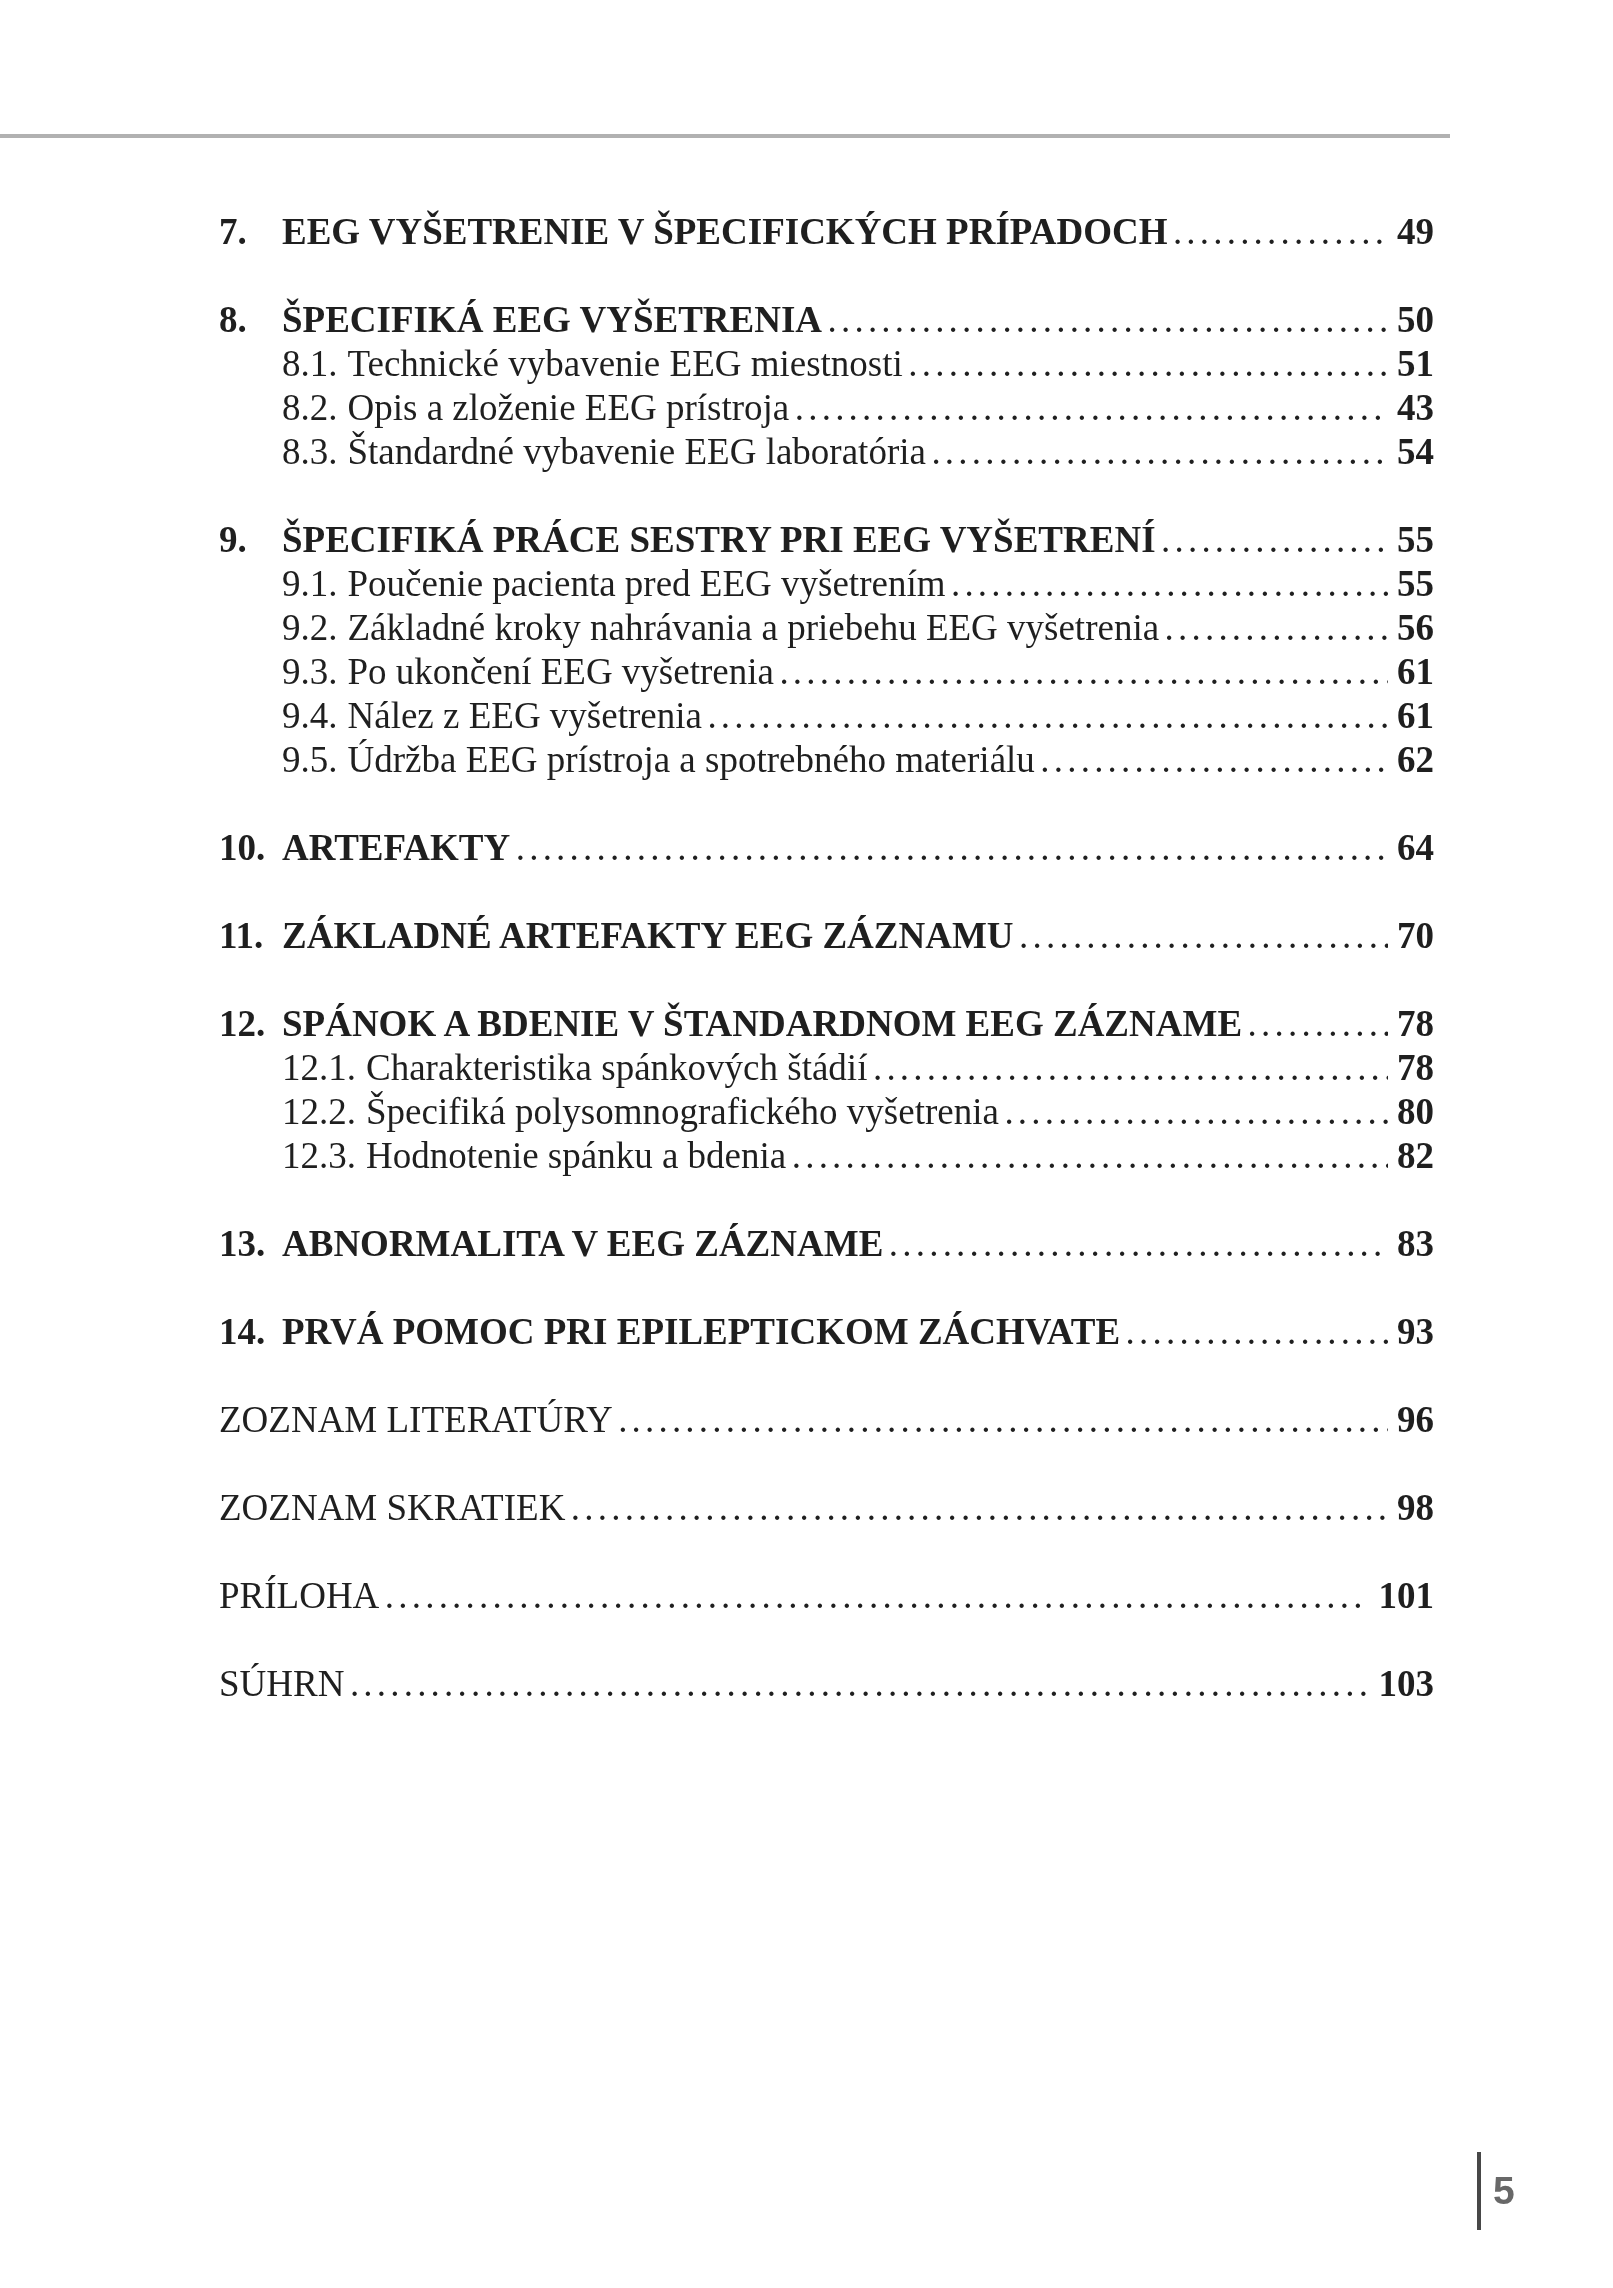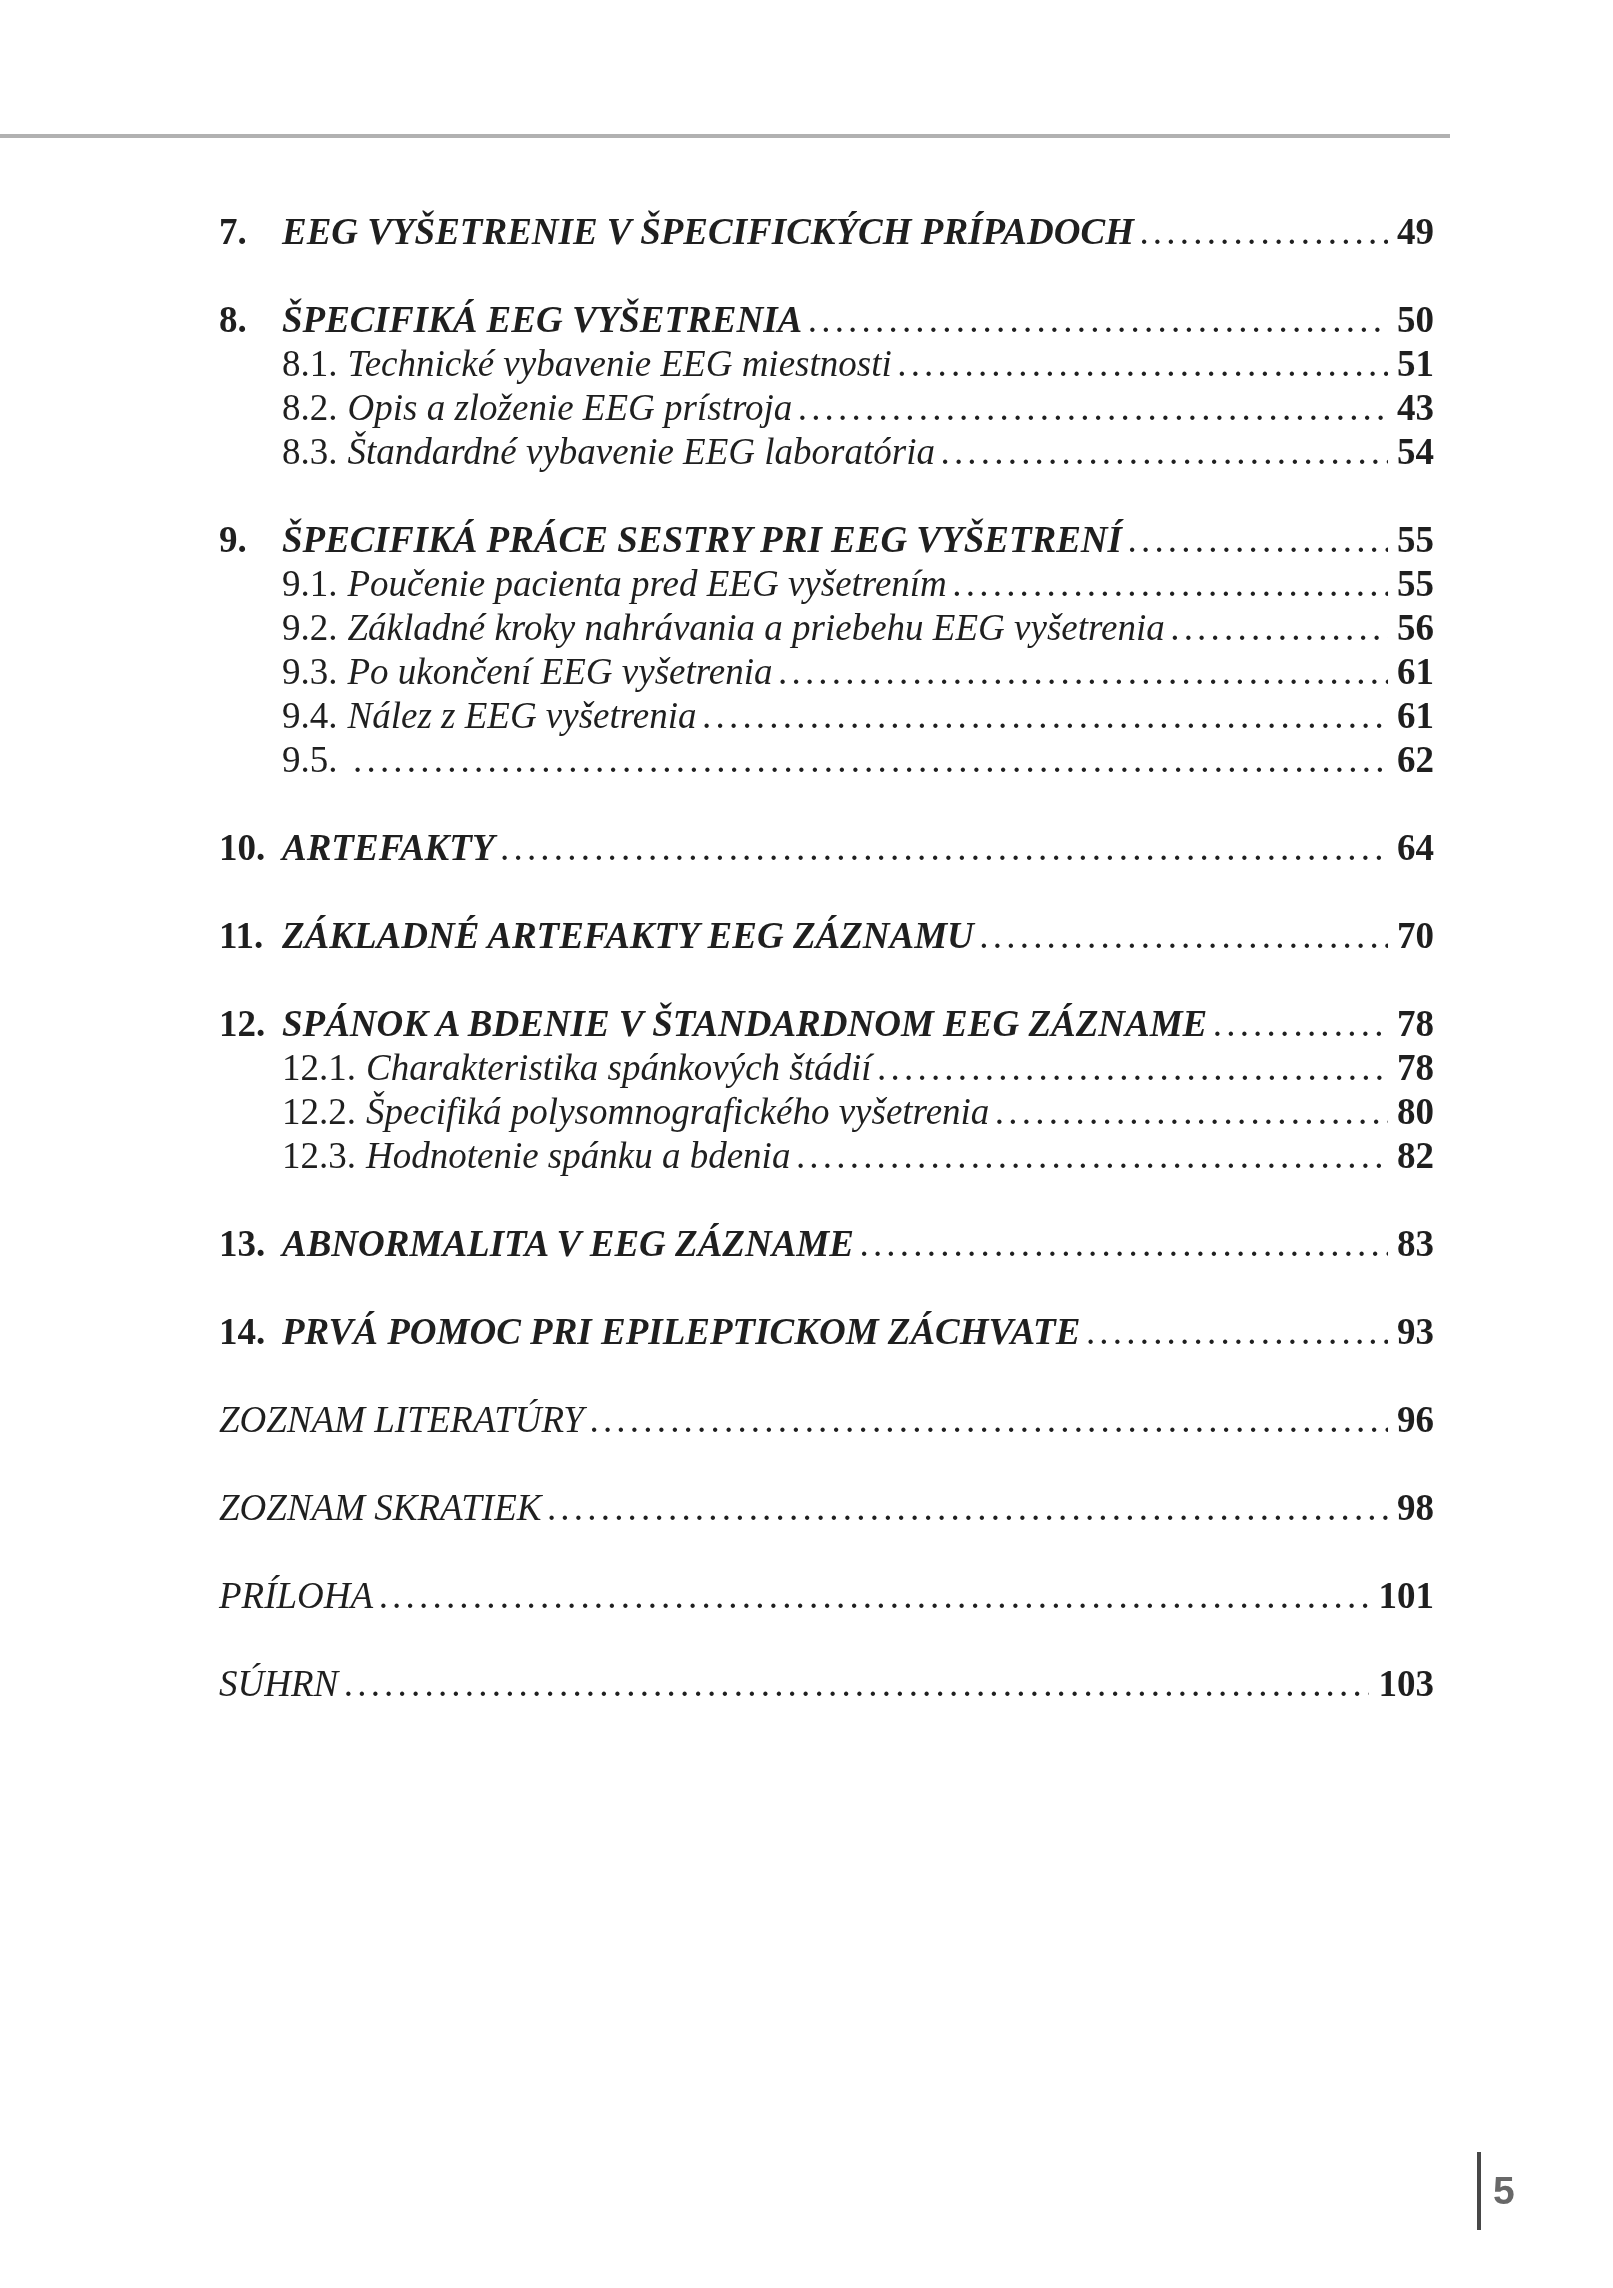--- a/index.html
+++ b/index.html
@@ -33,21 +33,21 @@
     line-height: 44px;
     font-size: 37px;
     white-space: nowrap;
   }
   .row.chapter { font-weight: bold; margin-top: 44px; }
   .row.section { font-weight: normal; margin-top: 44px; }
   .toc > .row:first-child { margin-top: 0; }
   .row.chapter .num { flex: 0 0 63px; }
   .row.sub { padding-left: 63px; }
   .row.sub .num-inline { margin-right: 10px; }
-  .title { white-space: nowrap; font-style: italic; }
+  .title { white-space: nowrap; }
   .dots {
     flex: 1 1 auto;
     overflow: hidden;
     white-space: nowrap;
     min-width: 22px;
     margin: 0 7.4px 0 5.5px;
     font-weight: normal;
   }
   .dots::after {
     content: "..........................................................................................................................................................";
@@ -140,20 +140,21 @@
       <span class="page">61</span>
     </div>
     <div class="row sub">
       <span class="num num-inline">9.4.</span>
       <span class="title">Nález z EEG vyšetrenia</span>
       <span class="dots"></span>
       <span class="page">61</span>
     </div>
     <div class="row sub">
       <span class="num num-inline">9.5.</span>
+      <span class="title">Údržba EEG prístroja a spotrebného materiálu</span>
       <span class="dots"></span>
       <span class="page">62</span>
     </div>
     <div class="row chapter">
       <span class="num">10.</span>
       <span class="title">ARTEFAKTY</span>
       <span class="dots"></span>
       <span class="page">64</span>
     </div>
     <div class="row chapter">

